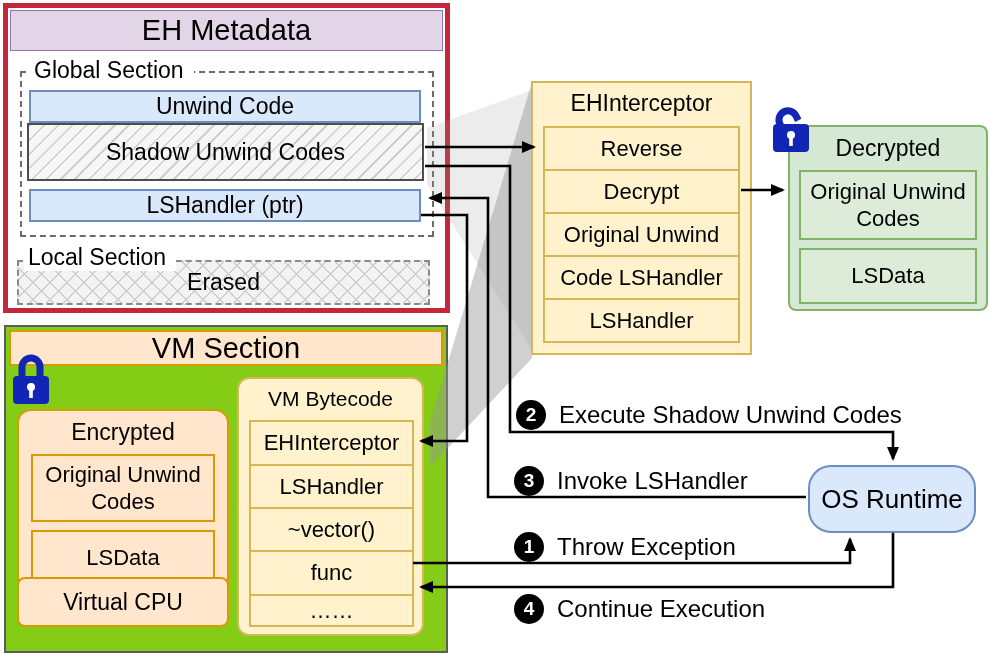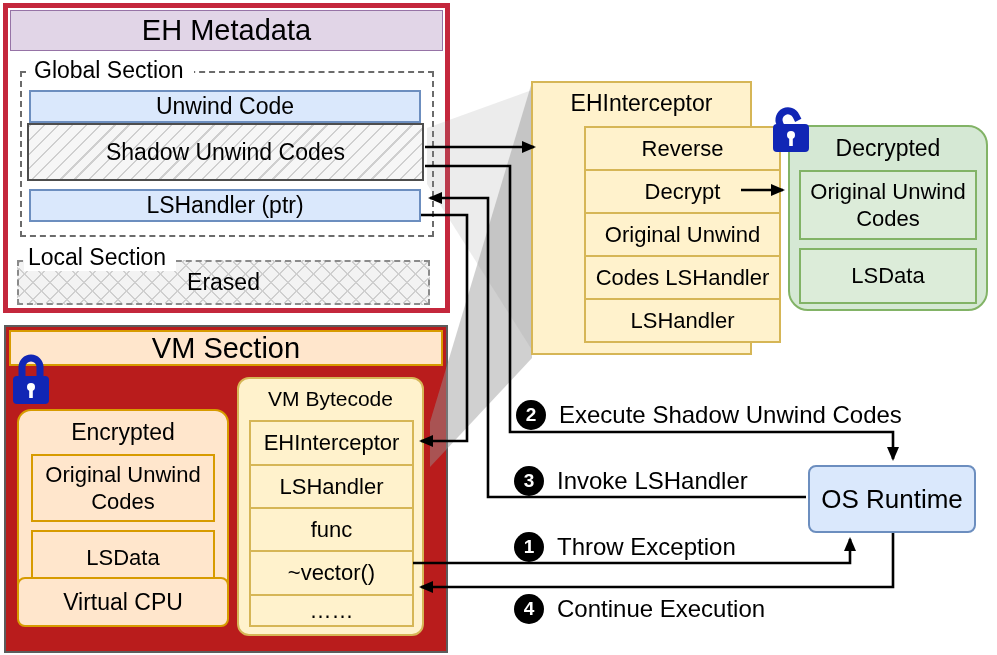--- a/index.html
+++ b/index.html
@@ -19,21 +19,21 @@
     background:#f6f6f6;
     background-image:repeating-linear-gradient(135deg,#cfcfcf 0 1.6px,transparent 1.6px 10px);
     font-size:23px;}
   .local-box{left:9px;top:252px;width:413px;height:45px;border:2px dashed #8a8a8a;
     background:#f3f3f3;
     background-image:repeating-linear-gradient(135deg,#cfcfcf 0 1.4px,transparent 1.4px 12px),
                      repeating-linear-gradient(45deg,#cfcfcf 0 1.4px,transparent 1.4px 12px);
     font-size:23px;}
 
   
-  .vmsec{left:4px;top:325px;width:444px;height:328px;border:2px solid #5c5c5c;background:#b91c1c;z-index:1;}
+  .vmsec{left:4px;top:325px;width:444px;height:328px;border:2px solid #5c5c5c;background:#84cc16;z-index:1;}
   .vmsec-header{left:3px;top:3px;width:434px;height:36px;background:#ffe6cc;border:2px solid #d79b00;font-size:29px;}
   .encrypted{left:11px;top:50px;width:212px;height:188px;border:2px solid #d79b00;border-radius:14px;background:#ffe6cc;margin-top:32px;}
   .enc-title{left:0;right:0;top:8px;font-size:23px;}
   .enc-item{left:12px;width:184px;border:2px solid #d79b00;background:#ffe6cc;font-size:22px;line-height:1.25;}
   .vcpu{left:11px;top:250px;width:212px;height:50px;border:2px solid #d79b00;border-radius:8px;background:#ffe6cc;font-size:23px;}
   .vmbyte{left:231px;top:50px;width:187px;height:259px;border:2px solid #d6b656;border-radius:12px;background:#fff2cc;}
   .vmbyte-title{left:0;right:0;top:8px;font-size:21px;}
   .vmbyte-rows{left:10px;top:41px;width:165px;}
   .vrow{box-sizing:border-box;border:2px solid #d6b656;background:#fff2cc;font-size:22px;
         display:flex;align-items:center;justify-content:center;}
@@ -43,30 +43,30 @@
   .vmbyte-rows .vrow:nth-child(3){height:45px;}
   .vmbyte-rows .vrow:nth-child(4){height:46px;}
   .vmbyte-rows .vrow:nth-child(5){height:33px;}
 
   
   .wedge{left:0;top:0;width:997px;height:655px;z-index:2;pointer-events:none;}
 
   
   .interceptor{left:531px;top:81px;width:221px;height:274px;border:2px solid #d6b656;background:#fff2cc;z-index:3;}
   .int-title{left:0;right:0;top:7px;font-size:23px;}
-  .int-rows{left:10px;top:43px;width:197px;margin-left:41px;}
+  .int-rows{left:10px;top:43px;width:197px;}
   .int-rows .vrow{height:45px;}
 
   
-  .decrypted{left:788px;top:125px;width:200px;height:186px;border:2px solid #82b366;border-radius:20px;background:#d5e8d4;z-index:3;}
+  .decrypted{left:788px;top:125px;width:200px;height:186px;border:2px solid #82b366;border-radius:8px;background:#d5e8d4;z-index:3;}
   .dec-title{left:0;right:0;top:8px;font-size:23px;}
   .dec-item{left:9px;width:178px;border:2px solid #82b366;background:#dcecd9;font-size:22px;line-height:1.25;}
 
   
-  .osrt{left:808px;top:465px;width:168px;height:68px;border:2px solid #6c8ebf;border-radius:8px;background:#dae8fc;font-size:26px;z-index:3;}
+  .osrt{left:808px;top:465px;width:168px;height:68px;border:2px solid #6c8ebf;border-radius:23px;background:#dae8fc;font-size:26px;z-index:3;}
 
   
   .step{display:flex;align-items:center;gap:13px;height:33px;z-index:3;white-space:nowrap;}
   .badge{width:30px;height:30px;border-radius:50%;background:#000;color:#fff;
          display:flex;align-items:center;justify-content:center;font-size:19px;font-weight:bold;flex:0 0 30px;}
   .step-label{font-size:24px;text-align:right;}
 
   
   .lock{z-index:5;pointer-events:none;}
 
@@ -100,22 +100,22 @@
       <div class="abs ctr enc-title">Encrypted</div>
       <div class="abs ctr enc-item" style="top:43px;height:68px;">Original Unwind Codes</div>
       <div class="abs ctr enc-item" style="top:119px;height:56px;">LSData</div>
     </div>
     <div class="abs ctr vcpu">Virtual CPU</div>
     <div class="abs vmbyte">
       <div class="abs ctr vmbyte-title">VM Bytecode</div>
       <div class="abs vmbyte-rows">
         <div class="vrow">EHInterceptor</div>
         <div class="vrow">LSHandler</div>
+        <div class="vrow">~vector()</div>
         <div class="vrow">func</div>
-        <div class="vrow">~vector()</div>
         <div class="vrow">……</div>
       </div>
     </div>
   </div>
 
   <svg class="abs lock" style="left:10px;top:352px;" width="42" height="54" viewBox="0 0 42 54">
     <path d="M 12 26 V 15 a 9 9 0 0 1 18 0 V 26" fill="none" stroke="#1126b5" stroke-width="7"></path>
     <rect x="3" y="24" width="36" height="28" rx="4" fill="#1126b5"></rect>
     <circle cx="21" cy="35" r="4" fill="#fff"></circle>
     <rect x="19.2" y="36" width="3.6" height="10" fill="#fff"></rect>
@@ -125,21 +125,21 @@
     <polygon points="430,422 532,82 532,358 430,467" fill="rgba(150,150,150,0.45)"></polygon>
     <polygon points="427,128 532,90 532,350 427,184" fill="rgba(150,150,150,0.18)"></polygon>
   </svg>
 
   <div class="abs interceptor">
     <div class="abs ctr int-title">EHInterceptor</div>
     <div class="abs int-rows">
       <div class="vrow">Reverse</div>
       <div class="vrow">Decrypt</div>
       <div class="vrow">Original Unwind</div>
-      <div class="vrow">Codes LSHandler</div>
+      <div class="vrow">Code LSHandler</div>
       <div class="vrow">LSHandler</div>
     </div>
   </div>
 
   <div class="abs decrypted">
     <div class="abs ctr dec-title">Decrypted</div>
     <div class="abs ctr dec-item" style="top:43px;height:70px;">Original Unwind Codes</div>
     <div class="abs ctr dec-item" style="top:121px;height:56px;">LSData</div>
   </div>
 

